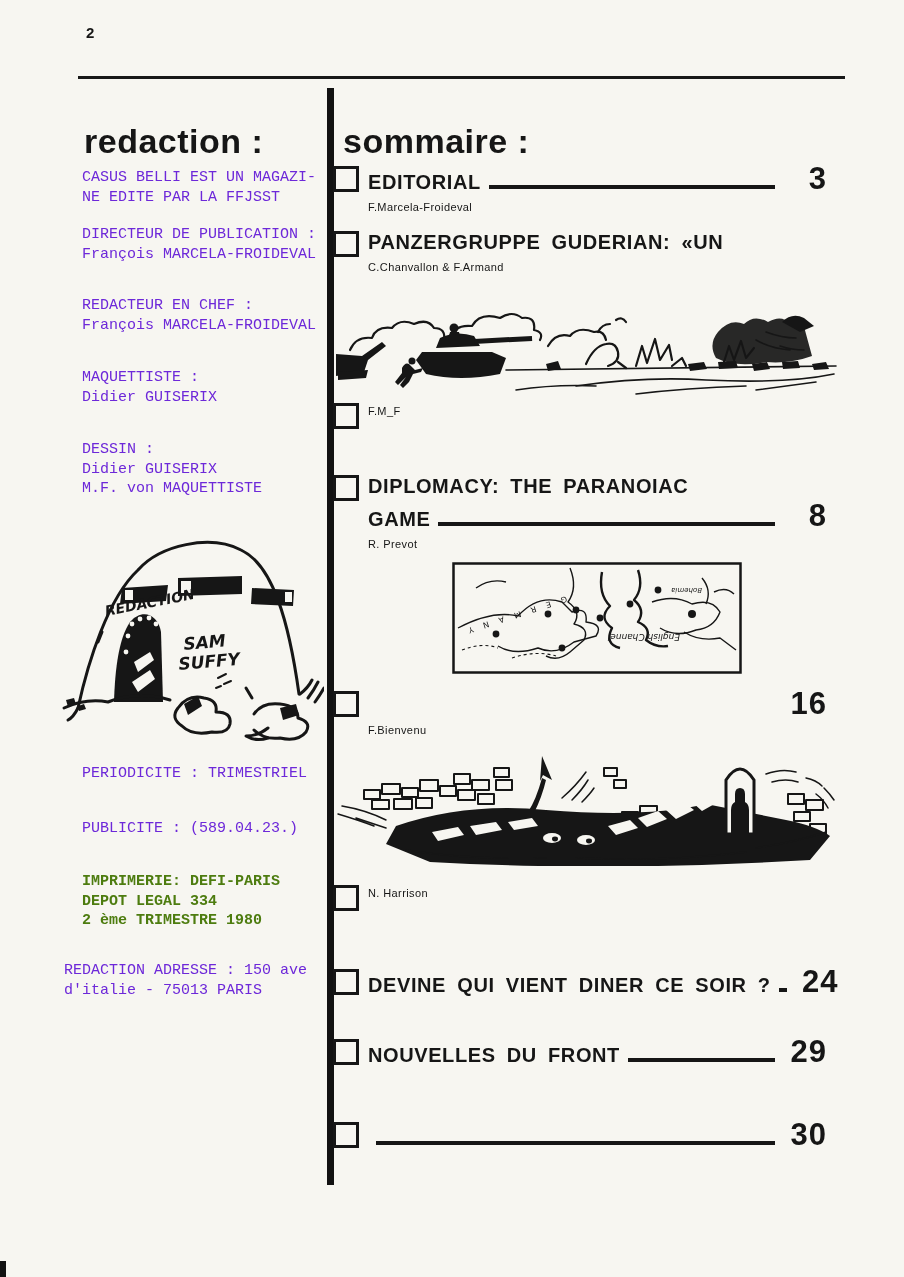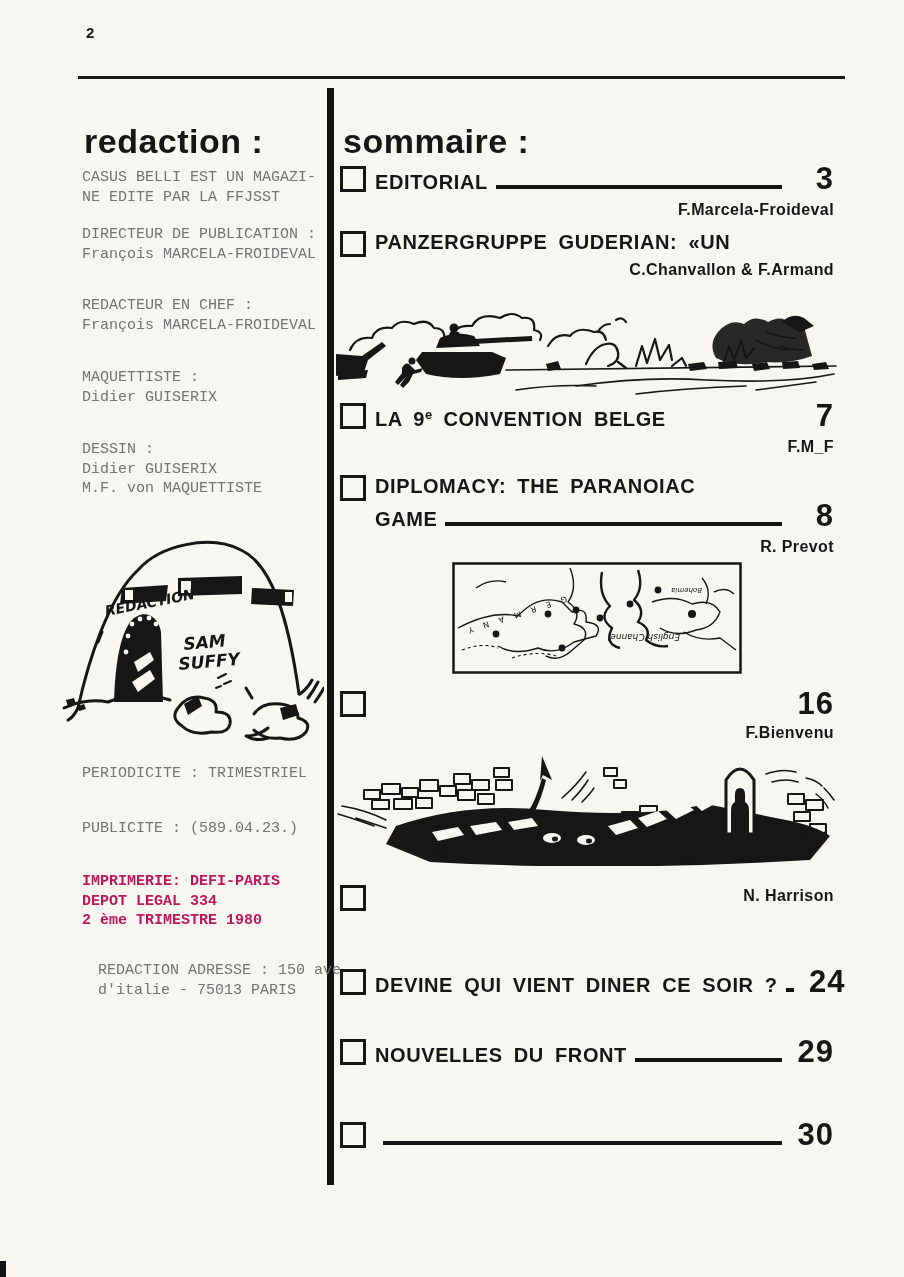--- a/index.html
+++ b/index.html
@@ -14,34 +14,34 @@
   .top-rule   { left:78px; top:76px; width:767px; height:3px; background:#181818; }
   .divider    { left:327px; top:88px; width:7px; height:1097px; background:#121212; }
   .corner-mark{ left:0; top:1261px; width:6px; height:16px; background:#121212; }
 
   .page-num { left:86px; top:24px; font-size:15px; font-weight:bold; letter-spacing:1px; }
 
   
   .col-heading { font-size:34px; font-weight:bold; letter-spacing:0.5px; line-height:40px; white-space:nowrap; }
 
   
-  .mono { font-family:"Liberation Mono","DejaVu Sans Mono",monospace; font-size:15px; line-height:19.5px; color:#737373; white-space:nowrap; }
-  .mono.bold { font-weight:bold; color:#be185d; }
+  .mono { font-family:"Liberation Mono","DejaVu Sans Mono",monospace; font-size:15px; line-height:19.5px; color:#6d28d9; white-space:nowrap; }
+  .mono.bold { font-weight:bold; color:#4d7c0f; }
 
   
-  .toc-item { display:flex; align-items:flex-start; left:340px; width:494px; }
+  .toc-item { display:flex; align-items:flex-start; left:333px; width:494px; }
   .cbx { width:20px; height:20px; border:3px solid #161616; margin:3px 9px 0 0; flex:0 0 auto; background:transparent; }
   .toc-body { flex:1 1 auto; min-width:0; }
   .trow { display:flex; align-items:baseline; }
   .ttl { font-weight:bold; font-size:20px; letter-spacing:0.6px; word-spacing:5px; line-height:28px; white-space:nowrap; }
   .ttl .sup { font-size:13px; vertical-align:7px; letter-spacing:0; }
   .leader { flex:1 1 20px; border-bottom:4px solid #161616; margin:0 10px 0 8px; min-width:8px; }
   .leader.blank { border-bottom:none; }
   .pg { font-weight:bold; font-size:31px; line-height:1; letter-spacing:1px; min-width:42px; text-align:right; }
-  .author { font-weight:bold; font-size:16px; letter-spacing:0.4px; margin-top:5px; white-space:nowrap;text-align:right; }
+  .author { font-weight:normal; font-size:11px; letter-spacing:0.4px; margin-top:5px; white-space:nowrap; }
 
   svg text { font-family:"DejaVu Sans", sans-serif; fill:#161616; }
   svg .hand { font-style:italic; font-weight:bold; }
 </style>
 </head>
 <body>
 
 <div class="abs page-num">2</div>
 <div class="abs top-rule"></div>
 <div class="abs divider"></div>
@@ -132,21 +132,21 @@
 <div class="abs mono" style="left:82px;top:819px">
   <div>PUBLICITE : (589.04.23.)</div>
 </div>
 
 <div class="abs mono bold" style="left:82px;top:872px">
   <div>IMPRIMERIE: DEFI-PARIS</div>
   <div>DEPOT LEGAL 334</div>
   <div>2 ème TRIMESTRE 1980</div>
 </div>
 
-<div class="abs mono" style="left:98px;top:961px">
+<div class="abs mono" style="left:64px;top:961px">
   <div>REDACTION ADRESSE : 150 ave</div>
   <div>d'italie - 75013 PARIS</div>
 </div>
 
 <h1 class="abs col-heading" style="left:343px;top:98px">sommaire :</h1>
 
 <div class="abs toc-item" style="top:163px">
   <span class="cbx"></span>
   <div class="toc-body">
     <div class="trow">
@@ -203,25 +203,20 @@
   </g>
   <g fill="none" stroke="#161616" stroke-width="1.6" stroke-linecap="round">
     <path d="M420,34 q14,8 34,10 M430,26 q16,6 30,6 M444,40 q12,4 24,4"></path>
     <path d="M180,84 q40,-6 80,-4 M300,88 q50,-6 110,-8 M420,84 q30,-4 60,-8"></path>
   </g>
 </svg>
 
 <div class="abs toc-item" style="top:400px">
   <span class="cbx"></span>
   <div class="toc-body">
-    <div class="trow">
-      <span class="ttl"><span>LA 9</span><span class="sup">e</span><span> CONVENTION BELGE</span></span>
-      <span class="leader blank"></span>
-      <span class="pg">7</span>
-    </div>
     <div class="author">F.M_F</div>
   </div>
 </div>
 
 <div class="abs toc-item" style="top:472px">
   <span class="cbx"></span>
   <div class="toc-body">
     <div class="trow">
         <span class="ttl">DIPLOMACY: THE PARANOIAC</span>
       </div>

